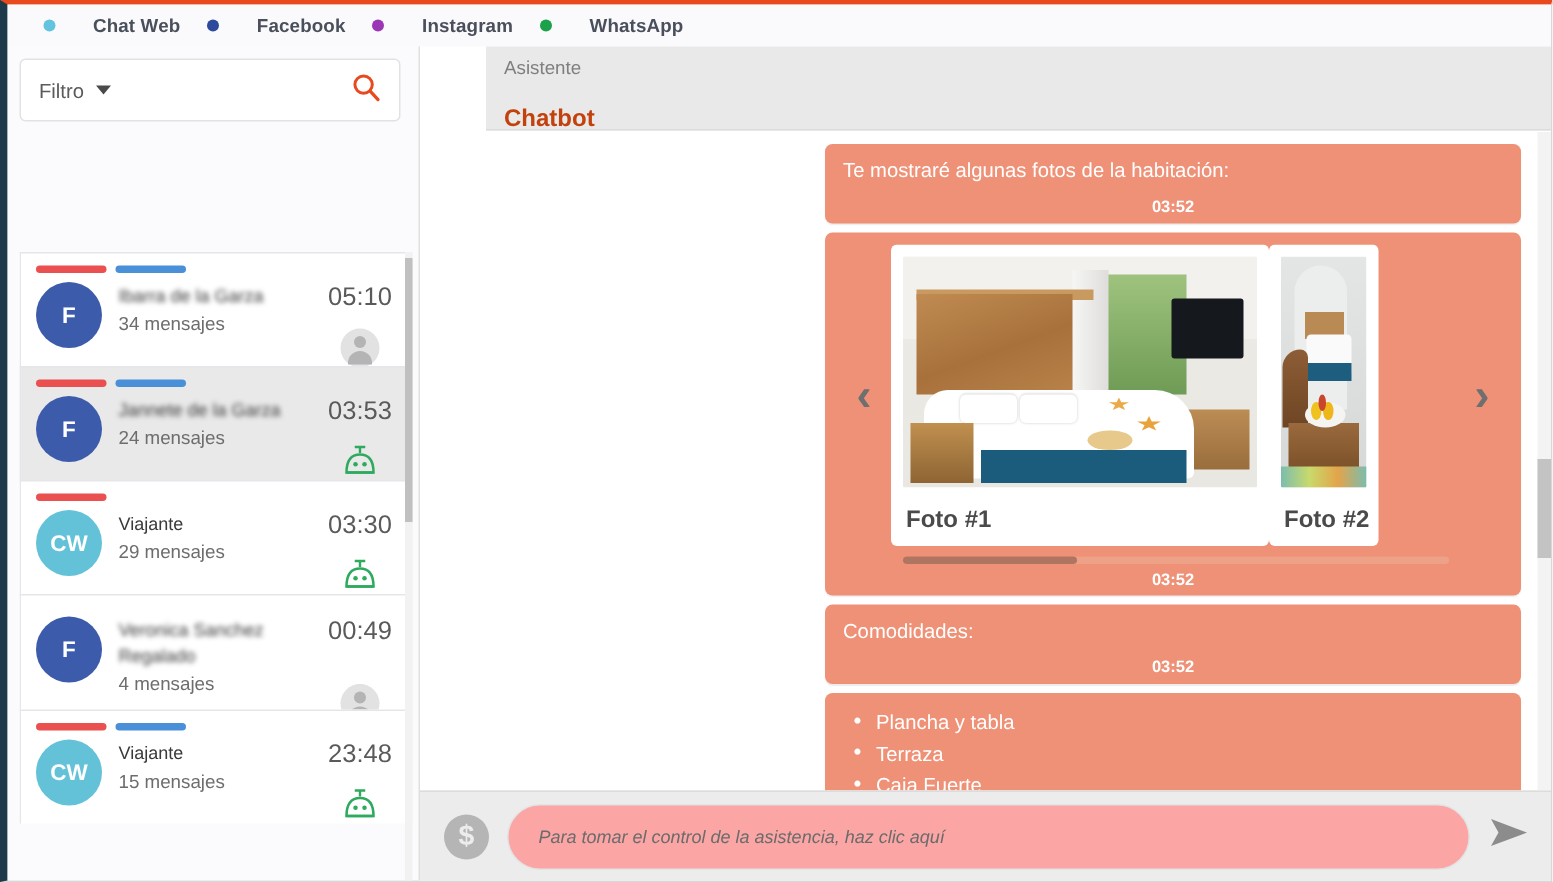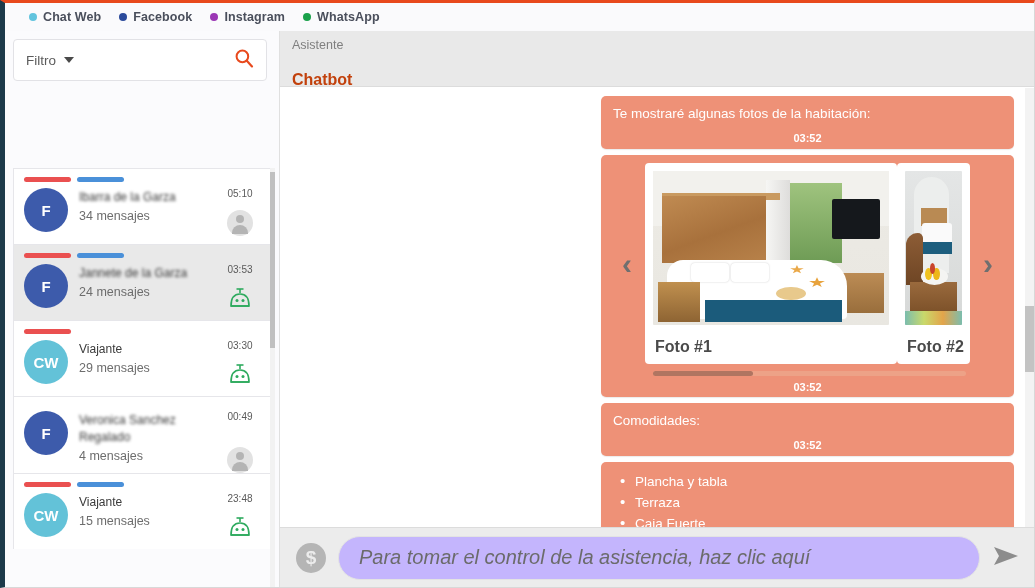--- a/index.html
+++ b/index.html
@@ -22,21 +22,21 @@
 
   
   .tabbar {
     position: absolute; top: 0; left: 0; right: 0;
     height: 28px;
     background: #fafafc;
     display: flex; align-items: center;
     padding-left: 24px;
     gap: 18px;
   }
-  .tab { display: flex; align-items: center; gap: 6px; cursor: pointer; }
+  .tab { display: flex; align-items: center; gap: 25px; cursor: pointer; }
   .tab .dot { width: 8px; height: 8px; border-radius: 50%; display:block; }
   .tab .lbl { font-size: 12.5px; font-weight: bold; color: #4a4f5c; letter-spacing: .1px; }
 
   
   .left {
     position: absolute; top: 28px; left: 0; width: 270px; bottom: 0;
     background: #fbfbfd;
     padding: 8px 8px 0 8px;
   }
   .card {
@@ -118,21 +118,21 @@
     max-width: 128px; word-wrap: break-word;
   }
   .convname.redacted {
     filter: blur(1.6px);
   }
   .convcount { font-size: 12.5px; color: #6d6d6d; margin-top: 3px; }
   .convright {
     position: absolute; right: 12px; top: 19px;
     width: 44px; text-align: center;
   }
-  .convtime { font-size: 10px; color: #5a5a5a; }
+  .convtime { font-size: 17px; color: #5a5a5a; }
   .status-ico { margin-top: 11px; display: flex; justify-content: center; }
   .person-ph {
     width: 26px; height: 26px; border-radius: 50%;
     background: #e2e2e2; position: relative; display:block;
   }
   .person-ph::before {
     content:""; position:absolute; left:50%; top:5px;
     transform: translateX(-50%);
     width: 8px; height: 8px; border-radius: 50%; background: #b4b4b4;
   }
@@ -148,20 +148,21 @@
   .list-thumb {
     position: absolute; left: 0; width: 9px;
     top: 4px; height: 176px; background: #c0c0c0;
   }
 
   
   .right {
     position: absolute; top: 28px; left: 274px; right: 0; bottom: 0;
     background: #fff;
     border-left: 1px solid #e0e0e0;
+    padding-left: 44px;
   }
   .chathead {
     height: 56px;
     background: #e9e9e9;
     border-bottom: 1px solid #dcdcdc;
     padding: 7px 0 0 12px;
   }
   .chathead .sub { font-size: 12.5px; color: #7f7f7f; }
   .chathead .ttl { font-size: 16px; font-weight: bold; color: #c2410c; margin-top: 19px; }
 
@@ -171,21 +172,21 @@
     overflow: hidden;
     padding: 8px 20px 0 20px;
   }
   .msgscroll { position: relative; }
   .bubble {
     background: #ee9177;
     color: #fff;
     border-radius: 5px;
     margin-left: auto;
     margin-bottom: 6px;
-    width: 413px;
+    width: 464px;
     padding: 9px 12px 5px 12px;
     position: relative;
     box-shadow: 0 1px 1px rgba(0,0,0,.08);
   }
   .bubble .txt { font-size: 13.5px; line-height: 18px; }
   .bubble .time {
     text-align: center; font-size: 11px; color: #fff;
     margin-top: 9px; font-weight: bold;
   }
   .bubble ul { list-style: none; }
@@ -322,24 +323,24 @@
   .dollar {
     width: 30px; height: 30px; border-radius: 50%;
     background: #b5b5b5; color: #ececec;
     display: flex; align-items: center; justify-content: center;
     font-size: 19px; font-weight: bold; flex: 0 0 30px;
     cursor: pointer;
   }
   .msginput {
     flex: 1 1 auto; height: 44px;
     border-radius: 22px; border: 1px solid #e3e3e3;
-    background: #c4b5fd;
+    background: #fca5a5;
     padding: 0 20px;
     font-family: "Liberation Sans", sans-serif;
-    font-size: 20px; font-style: italic; color: #555;
+    font-size: 12px; font-style: italic; color: #555;
     outline: none;
   }
   .msginput::placeholder { color: #6b6b6b; font-style: italic; opacity: 1; }
   .send { flex: 0 0 28px; cursor: pointer; display:block; }
 </style>
 </head>
 <body>
 
 <div id="app">
 

